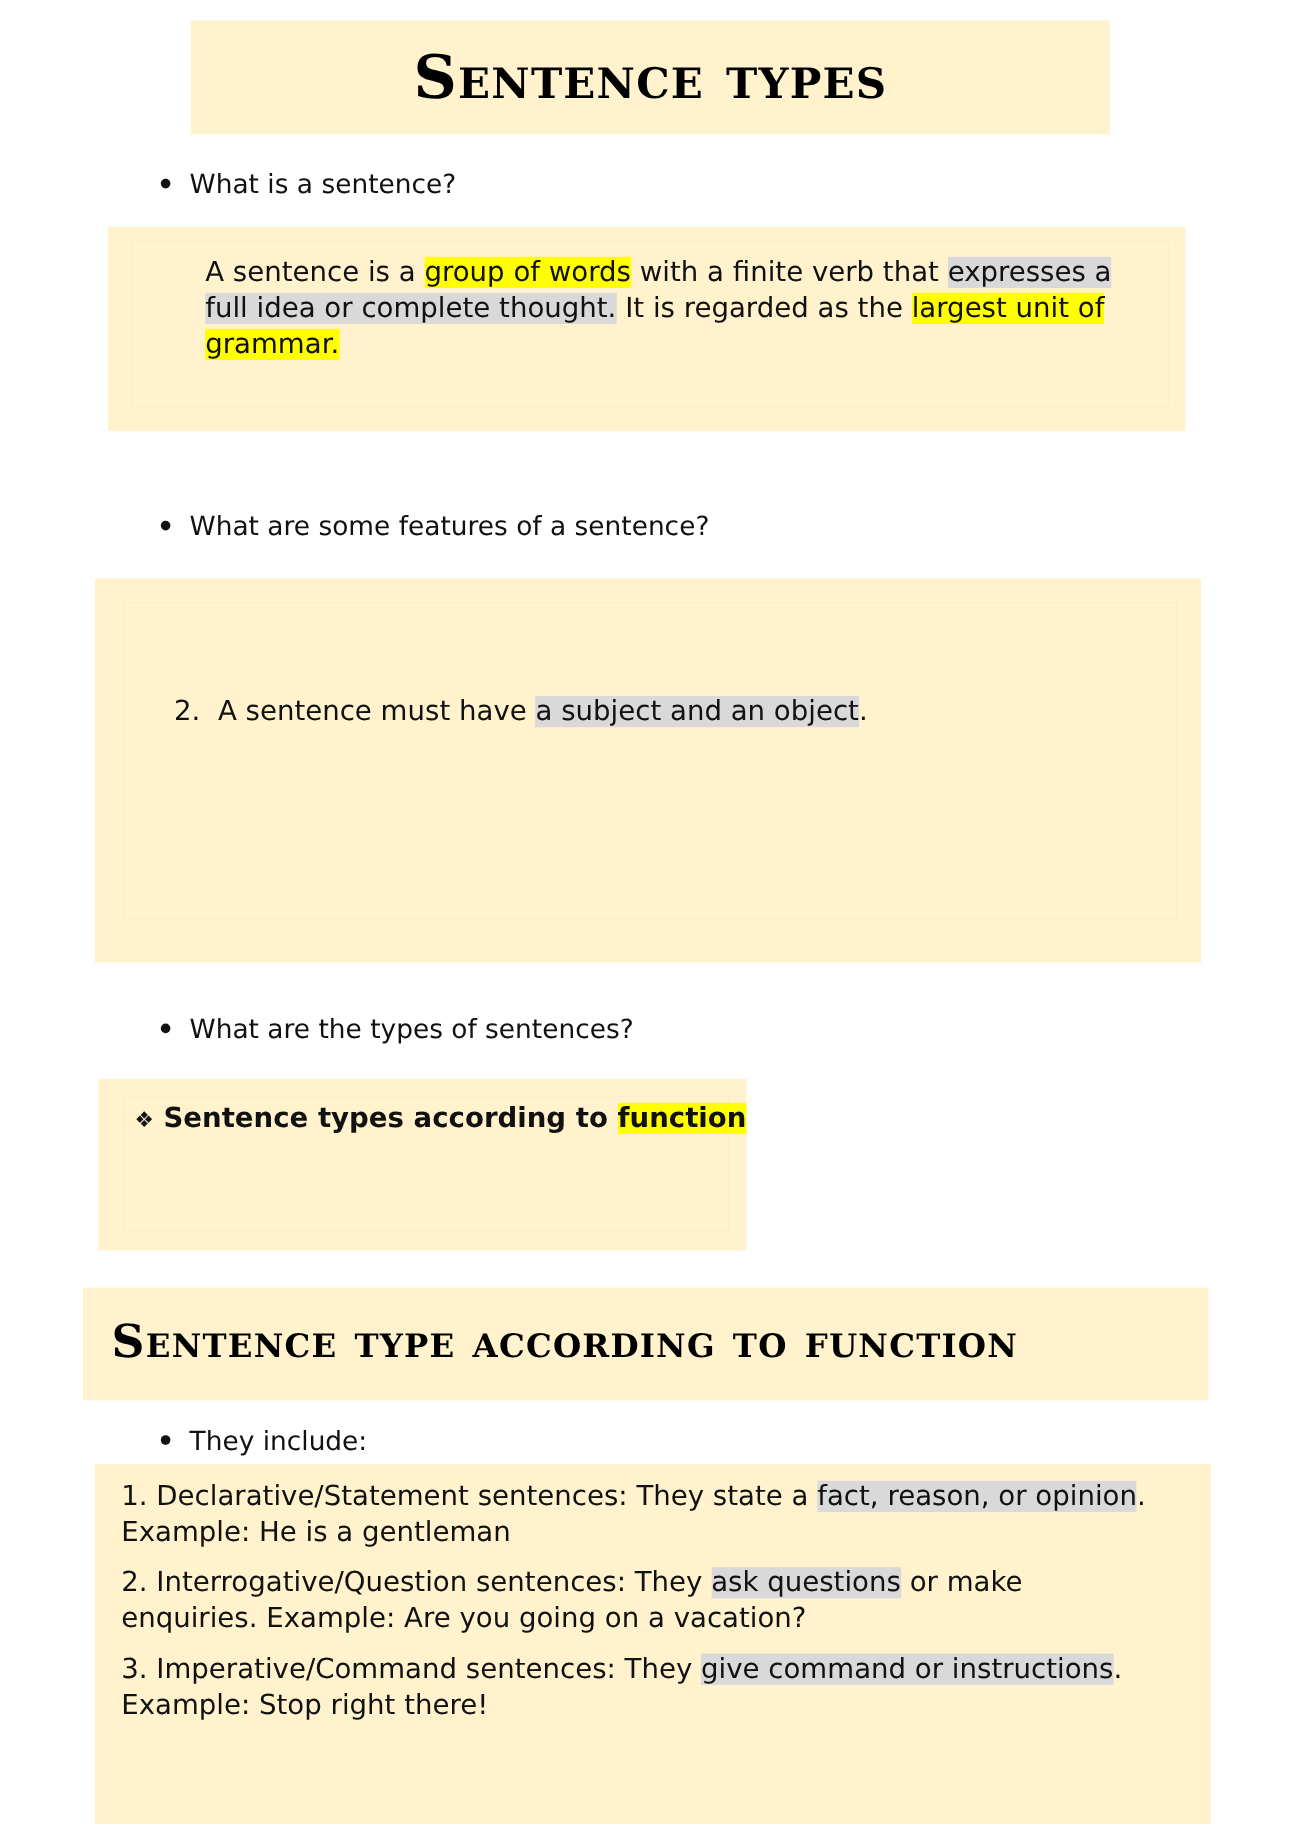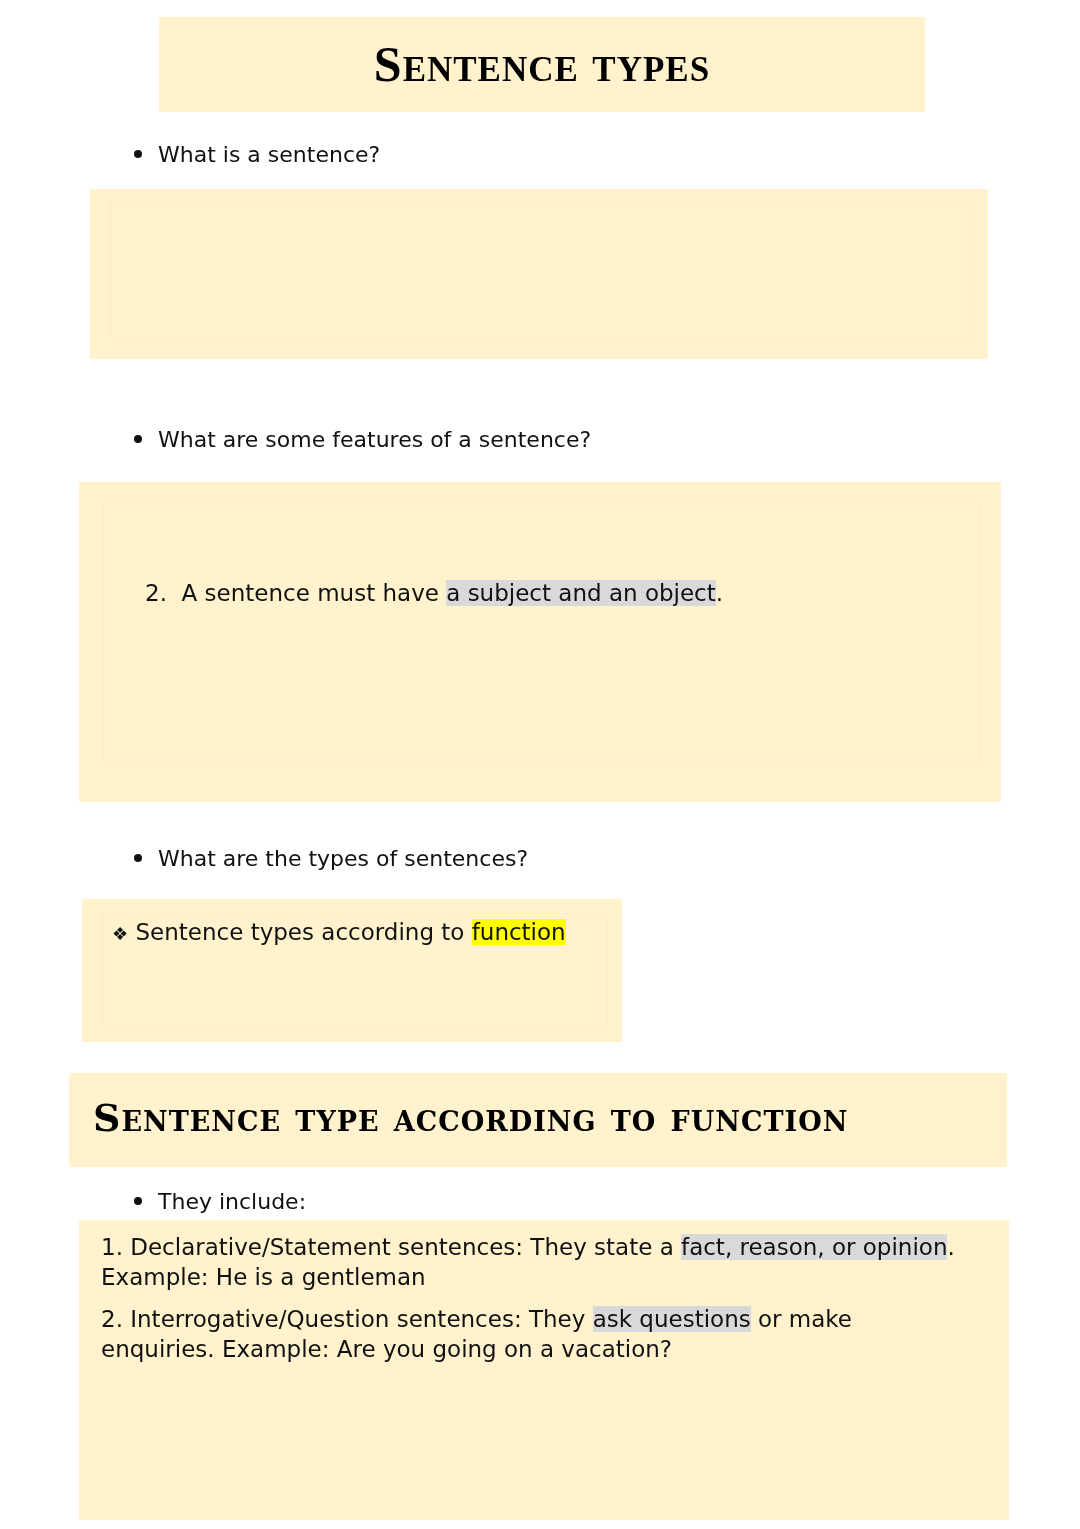--- a/index.html
+++ b/index.html
@@ -17,58 +17,64 @@
   .bullet .dot { display: inline-block; width: 8px; height: 8px; border-radius: 50%; background: #111; margin-right: 16px; vertical-align: middle; position: relative; top: -2px; }
   .hy { background: #ffff00; }
   .hg { background: #d9d9d9; }
   .row { position: absolute; white-space: nowrap; font-size: 23px; }
   .para { position: absolute; font-size: 23px; line-height: 30px; }
 </style>
 </head>
 <body>
 
 <div class="box" style="left:159px;top:17px;width:766px;height:95px;">
-  <div class="title" style="position:absolute;left:0;right:0;top:18px;text-align:center;font-size:50px;font-family:Liberation Serif, serif;">Sentence types</div>
+  <div class="title" style="position:absolute;left:0;right:0;top:18px;text-align:center;font-size:50px;">Sentence types</div>
 </div>
 
 <div class="bullet" style="left:134px;top:142px;">
   <span class="dot"></span><span>What is a sentence?</span>
 </div>
 <div class="box" style="left:90px;top:189px;width:898px;height:170px;">
   <div class="inner" style="left:20px;top:12px;right:14px;bottom:20px;"></div>
+  <div class="para" style="left:81px;top:23px;width:770px;">
+    <span>A sentence is a </span><span class="hy">group of words</span><span> with a finite verb that </span><span class="hg">expresses a full idea or complete thought.</span><span> It is regarded as the </span><span class="hy">largest unit of grammar.</span>
+  </div>
 </div>
 
 <div class="bullet" style="left:134px;top:427px;">
   <span class="dot"></span><span>What are some features of a sentence?</span>
 </div>
 <div class="box" style="left:79px;top:482px;width:922px;height:320px;">
   <div class="inner" style="left:24px;top:20px;right:20px;bottom:36px;"></div>
   <div class="row" style="left:66px;top:98px;">
     <span>2.</span>&nbsp; <span>A sentence must have </span><span class="hg">a subject and an object</span><span>.</span>
   </div>
 </div>
 
 <div class="bullet" style="left:134px;top:846px;">
   <span class="dot"></span><span>What are the types of sentences?</span>
 </div>
 <div class="box" style="left:82px;top:899px;width:540px;height:143px;">
   <div class="inner" style="left:20px;top:14px;right:14px;bottom:16px;"></div>
-  <div class="row" style="left:30px;top:20px;">
+  <div class="row" style="left:30px;top:20px;font-weight:bold;">
     <span style="font-size:18px;">❖</span> <span>Sentence types according to </span><span class="hy">function</span>
   </div>
 </div>
 
 <div class="box" style="left:69px;top:1073px;width:938px;height:94px;">
   <div class="title" style="position:absolute;left:24px;top:22px;font-size:38px;text-align:center;">Sentence type according to function</div>
 </div>
 
 <div class="bullet" style="left:134px;top:1189px;">
   <span class="dot"></span><span>They include:</span>
 </div>
 
 <div class="box" style="left:79px;top:1220px;width:894px;height:300px;padding-left:36px;">
   <div class="para" style="left:22px;top:12px;width:860px;">
     <span>1. Declarative/Statement sentences: They state a </span><span class="hg">fact, reason, or opinion</span><span>. Example: He is a gentleman</span>
   </div>
   <div class="para" style="left:22px;top:84px;width:860px;">
     <span>2. Interrogative/Question sentences: They </span><span class="hg">ask questions</span><span> or make enquiries. Example: Are you going on a vacation?</span>
   </div>
+  <div class="para" style="left:22px;top:156px;width:860px;">
+    <span>3. Imperative/Command sentences: They </span><span class="hg">give command or instructions</span><span>. Example: Stop right there!</span>
+  </div>
 </div>
 
 </body></html>

